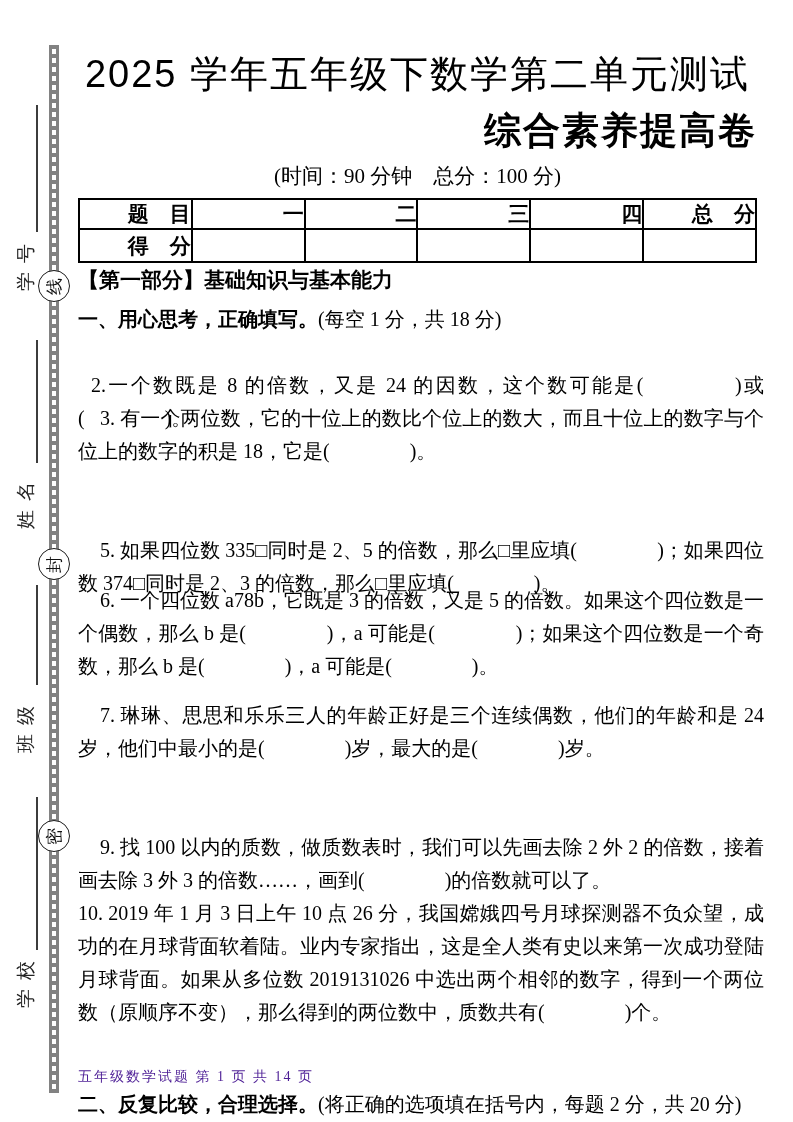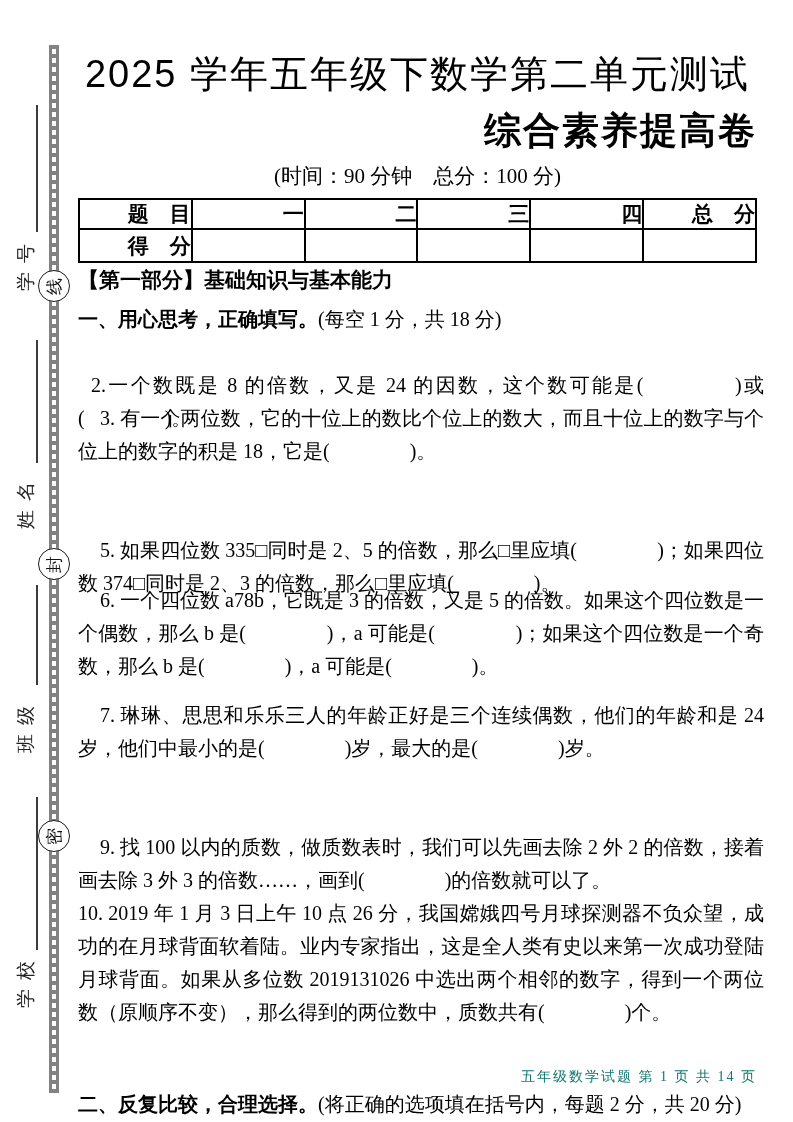--- a/index.html
+++ b/index.html
@@ -83,21 +83,21 @@
     position:absolute; left:0; width:686px;
     font-size:20px; line-height:33px; text-align:justify; margin:0;
   }
   .ind1 { text-indent:22px; } .ind2 { text-indent:13px; } .ind0 { text-indent:0; }
   .q1 { top:336px; } .q2 { top:369px; } .q3 { top:402px; } .q4 { top:468px; }
   .q5 { top:534px; } .q6 { top:576px;margin-top:8px; } .q7 { top:699px; } .q8 { top:765px; }
   .q9 { top:831px; } .q10 { top:897px; }
 
   .footer {
     position:absolute; top:1068px; left:0; width:100%;
-    text-align:right; font-size:14px; letter-spacing:2px; color:#0f766e;
+    text-align:left; font-size:14px; letter-spacing:2px; color:#4c1d95;
   }
 </style>
 </head>
 <body>
 
 <div class="seal-dotted"></div>
 
 <div class="write-line wl-1"></div>
 <div class="write-line wl-2"></div>
 <div class="write-line wl-3"></div>

